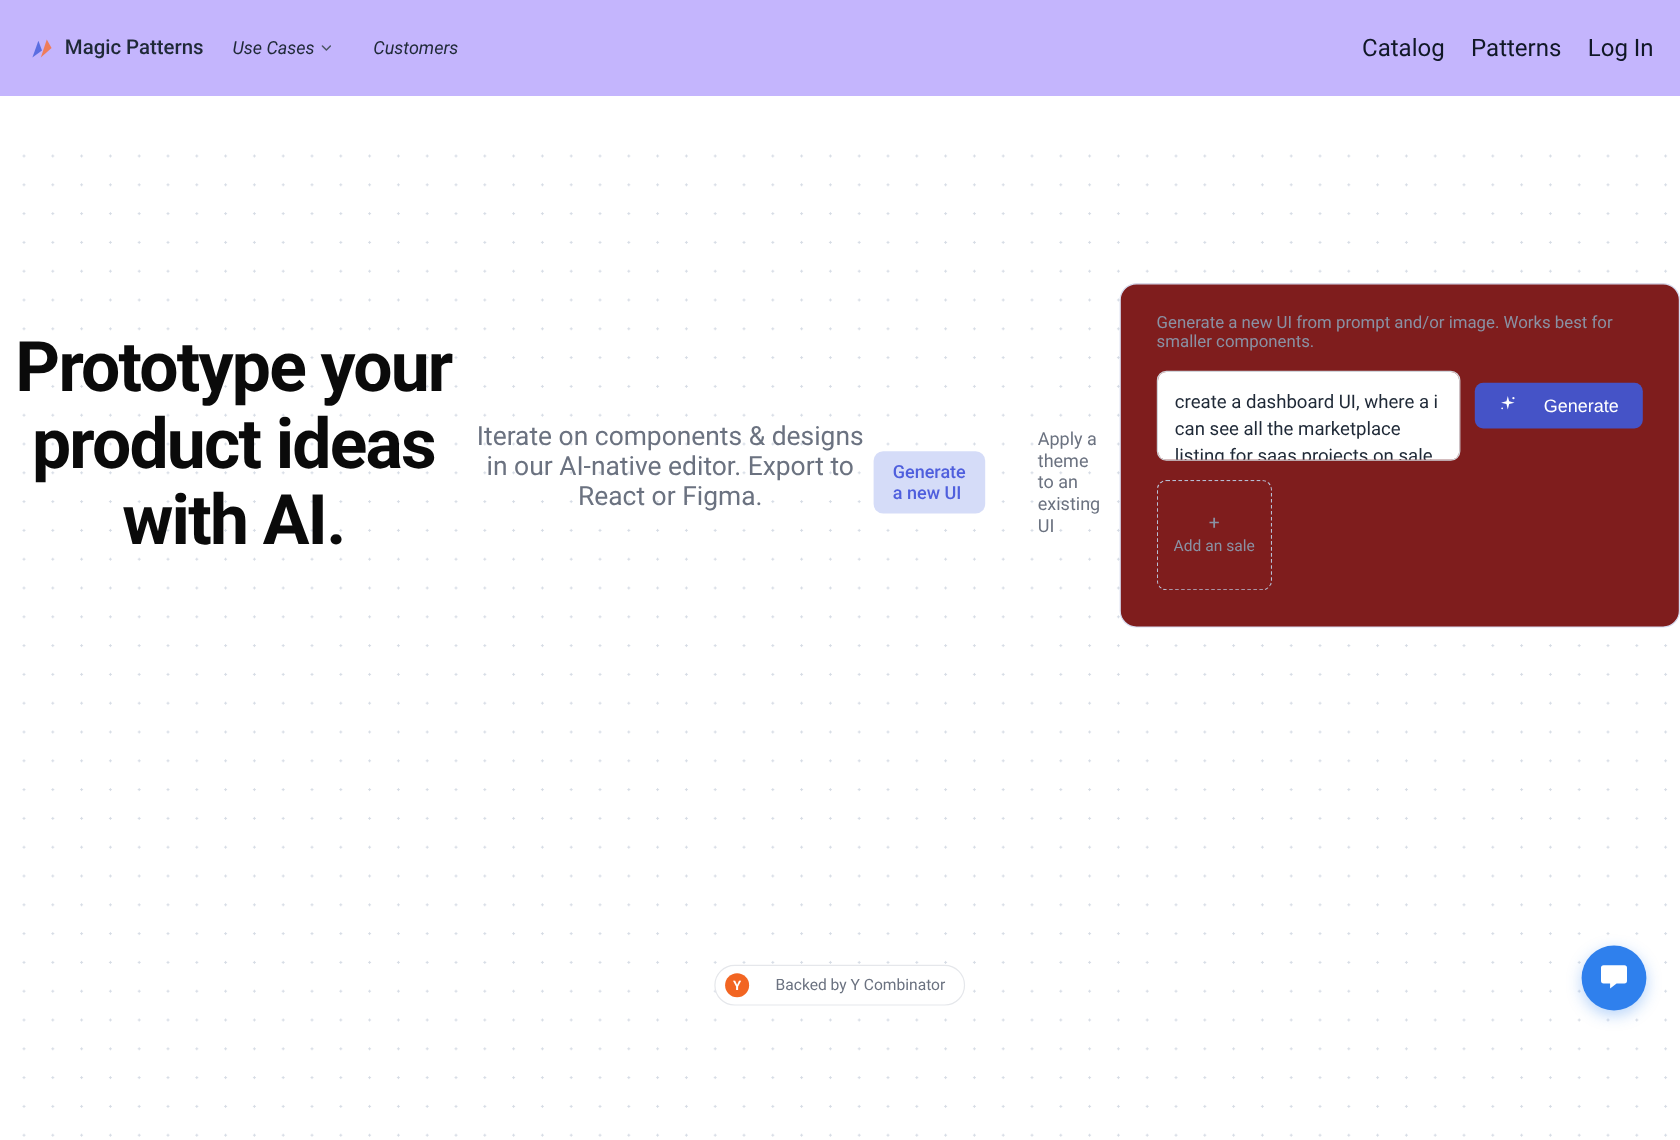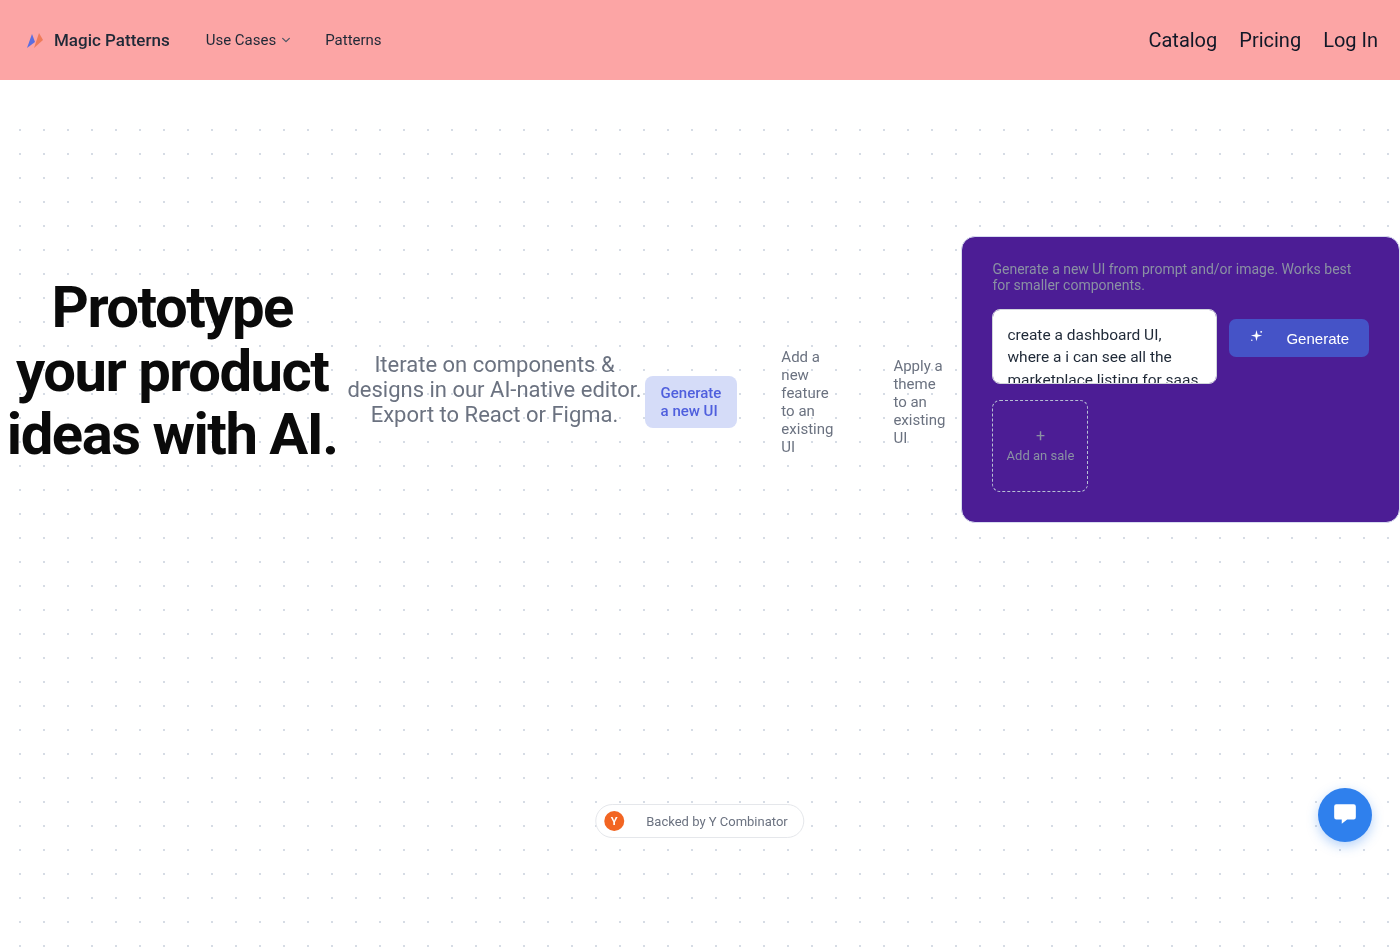--- a/index.html
+++ b/index.html
@@ -24,21 +24,21 @@
       background-image: radial-gradient(circle, #d6dce5 1px, transparent 1px);
       background-size: 24px 24px;
       background-position: 8px 8px;
       z-index: 0;
     }
     .header {
       display: flex;
       align-items: center;
       padding: 0 22px;
       height: 80px;
-      background: #fca5a5;
+      background: #c4b5fd;
       position: relative;
       z-index: 2;
     }
     .logo-wrap {
       display: flex;
       align-items: center;
       gap: 8px;
     }
     .logo-mark {
       width: 24px;
@@ -47,21 +47,22 @@
     }
     .logo-text {
       font-size: 17px;
       color: #1f2937;
       font-weight: 500;
     }
     .nav-left {
       display: flex;
       align-items: center;
       gap: 34px;
-      margin-left: 36px;
+      margin-left: 24px;
+      font-style: italic;
     }
     .nav-item {
       display: flex;
       align-items: center;
       gap: 5px;
       font-size: 15px;
       color: #1f2937;
       cursor: pointer;
     }
     .chev {
@@ -118,21 +119,21 @@
       cursor: pointer;
     }
     .tab.active {
       background: #d5dcf8;
       color: #4f5fdd;
       font-weight: 500;
     }
     .prompt-card {
       margin-top: 16px;
       width: 1010px;
-      background: #4c1d95;
+      background: #7f1d1d;
       border: 1px solid #d7dcf0;
       border-radius: 14px;
       padding: 24px 30px 30px 30px;
     }
     .prompt-instruction {
       font-size: 14px;
       color: #8a91a3;
       margin-bottom: 16px;
     }
     .prompt-row {
@@ -262,38 +263,37 @@
   <nav class="nav-left">
     <div class="nav-item">
       <span>Use Cases</span>
       <span class="chev">
         <svg viewBox="0 0 12 12" width="10" height="10">
             <path d="M2 4 L6 8 L10 4" stroke="#4b5563" stroke-width="1.5" fill="none" stroke-linecap="round" stroke-linejoin="round"></path>
           </svg>
       </span>
     </div>
     <div class="nav-item">
-      <span>Patterns</span>
+      <span>Customers</span>
     </div>
   </nav>
 
   <nav class="nav-right">
     <span class="nav-link">Catalog</span>
-    <span class="nav-link">Pricing</span>
+    <span class="nav-link">Patterns</span>
     <span class="nav-link">Log In</span>
   </nav>
 </header>
 
 <main class="main">
   <h1 class="hero-title">Prototype your product ideas with AI.</h1>
   <p class="hero-subtitle">Iterate on components &amp; designs in our AI-native editor. Export to React or Figma.</p>
 
   <div class="tabs">
     <div class="tab active">Generate a new UI</div>
-    <div class="tab">Add a new feature to an existing UI</div>
     <div class="tab">Apply a theme to an existing UI</div>
   </div>
 
   <div class="prompt-card">
     <div class="prompt-instruction">Generate a new UI from prompt and/or image. Works best for smaller components.</div>
     <div class="prompt-row">
       <textarea class="prompt-input" rows="2" style="">create a dashboard UI, where a i can see all the marketplace listing for saas projects on sale and  send a message to another saas buyer</textarea>
       <button class="generate-btn">
         <span>
           <svg viewBox="0 0 16 16" width="15" height="15">

